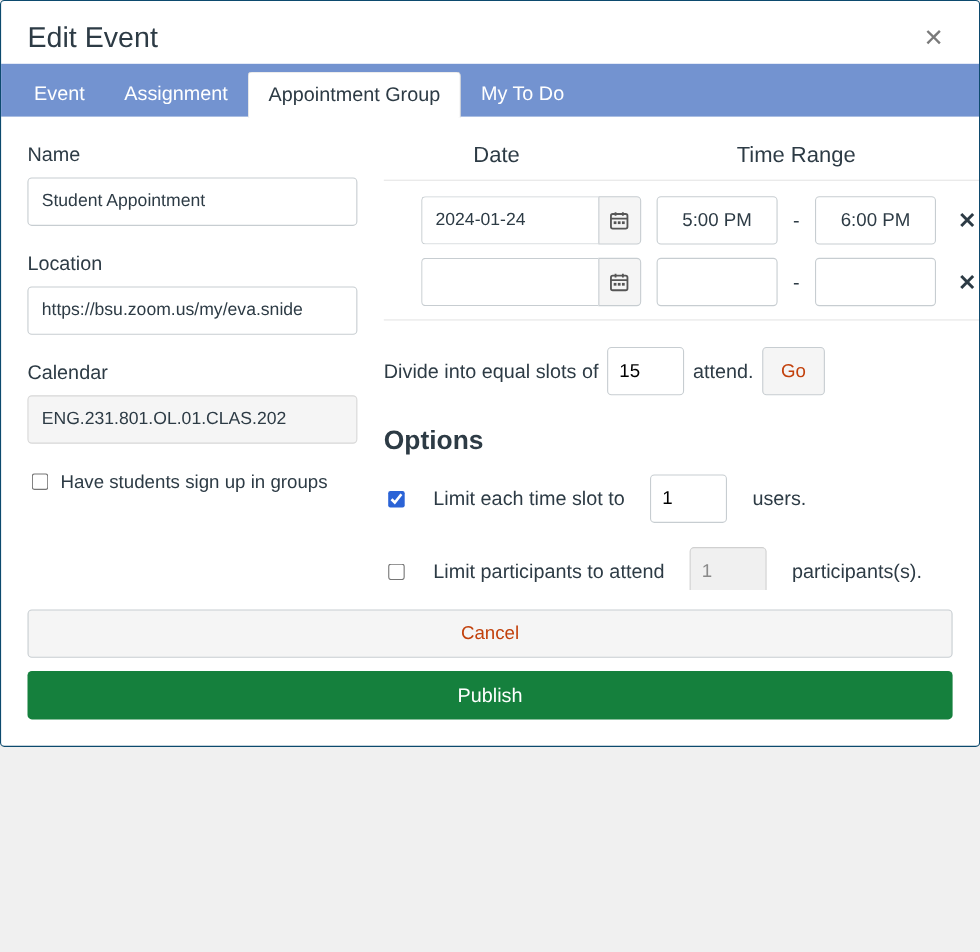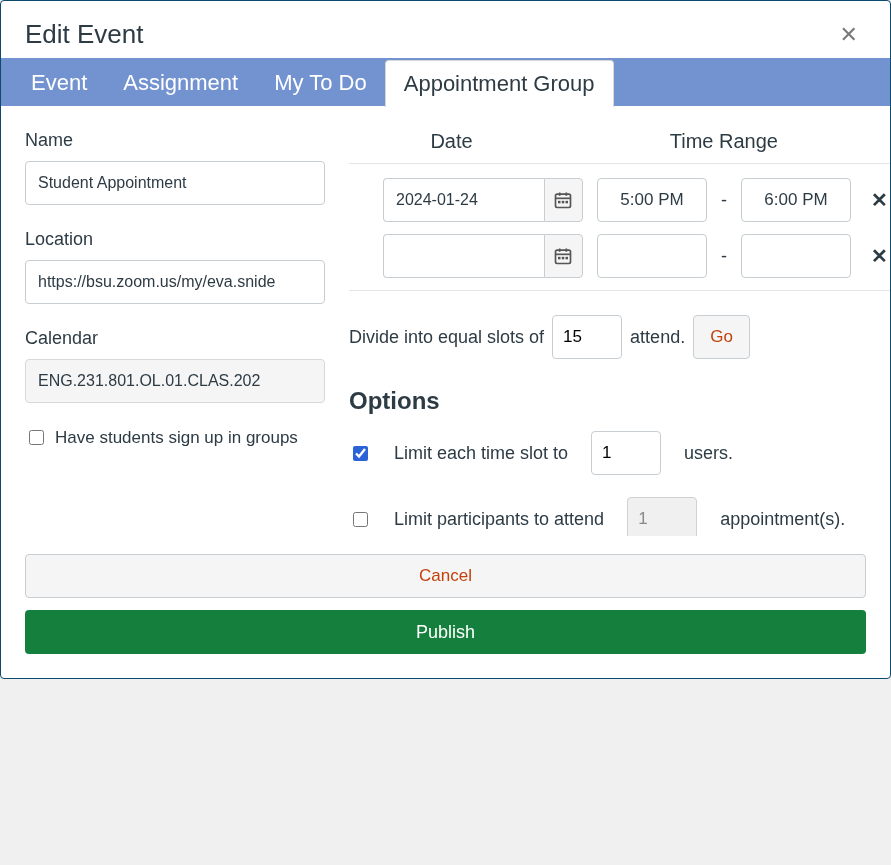--- a/index.html
+++ b/index.html
@@ -43,21 +43,21 @@
   .tabs {
     background: #7393d0;
     display: flex;
     align-items: flex-end;
     height: 48px;
     padding-left: 12px;
     padding-top: 4px;
   }
   .tab {
     color: #fff;
-    font-size: 22px;
+    font-size: 18px;
     padding: 10px 18px;
     cursor: pointer;
     border-top-left-radius: 4px;
     border-top-right-radius: 4px;
   }
   .tab.active {
     background: #fff;
     color: #2d3b45;
     border: 1px solid #d8d8d8;
     border-bottom: none;
@@ -267,22 +267,22 @@
   <div class="modal-header">
     <div class="modal-title">Edit Event</div>
     <div class="close-btn">
       <span>✕</span>
     </div>
   </div>
 
   <div class="tabs">
     <div class="tab">Event</div>
     <div class="tab">Assignment</div>
+    <div class="tab active">Appointment Group</div>
     <div class="tab">My To Do</div>
-    <div class="tab active">Appointment Group</div>
   </div>
 
   <div class="body">
 
     <div class="columns">
 
       <div class="left-col">
 
         <div class="form-group">
           <div class="form-label">Name</div>
@@ -372,21 +372,21 @@
           <span>Limit each time slot to</span>
           <input class="small-num" type="text" value="1" style="">
           <span>users.</span>
         </div>
 
 
         <div class="opt-row">
           <input type="checkbox" style="">
           <span>Limit participants to attend</span>
           <input class="small-num disabled" type="text" disabled="" value="1" style="">
-          <span>appointment(s).</span>
+          <span>participants(s).</span>
         </div>
 
       </div>
     </div>
 
     <div class="details-label">Details:</div>
     <textarea class="details-box" style=""></textarea>
 
   </div>
 

